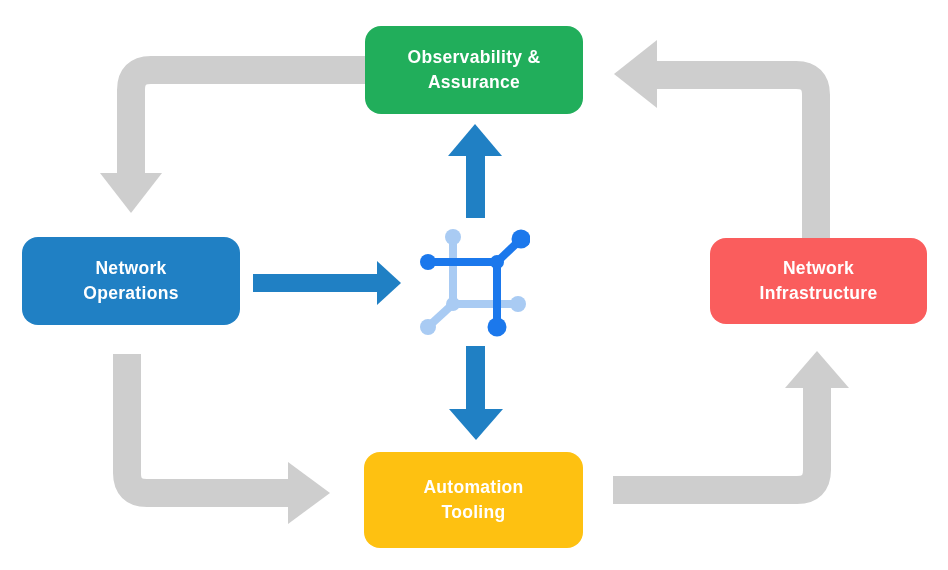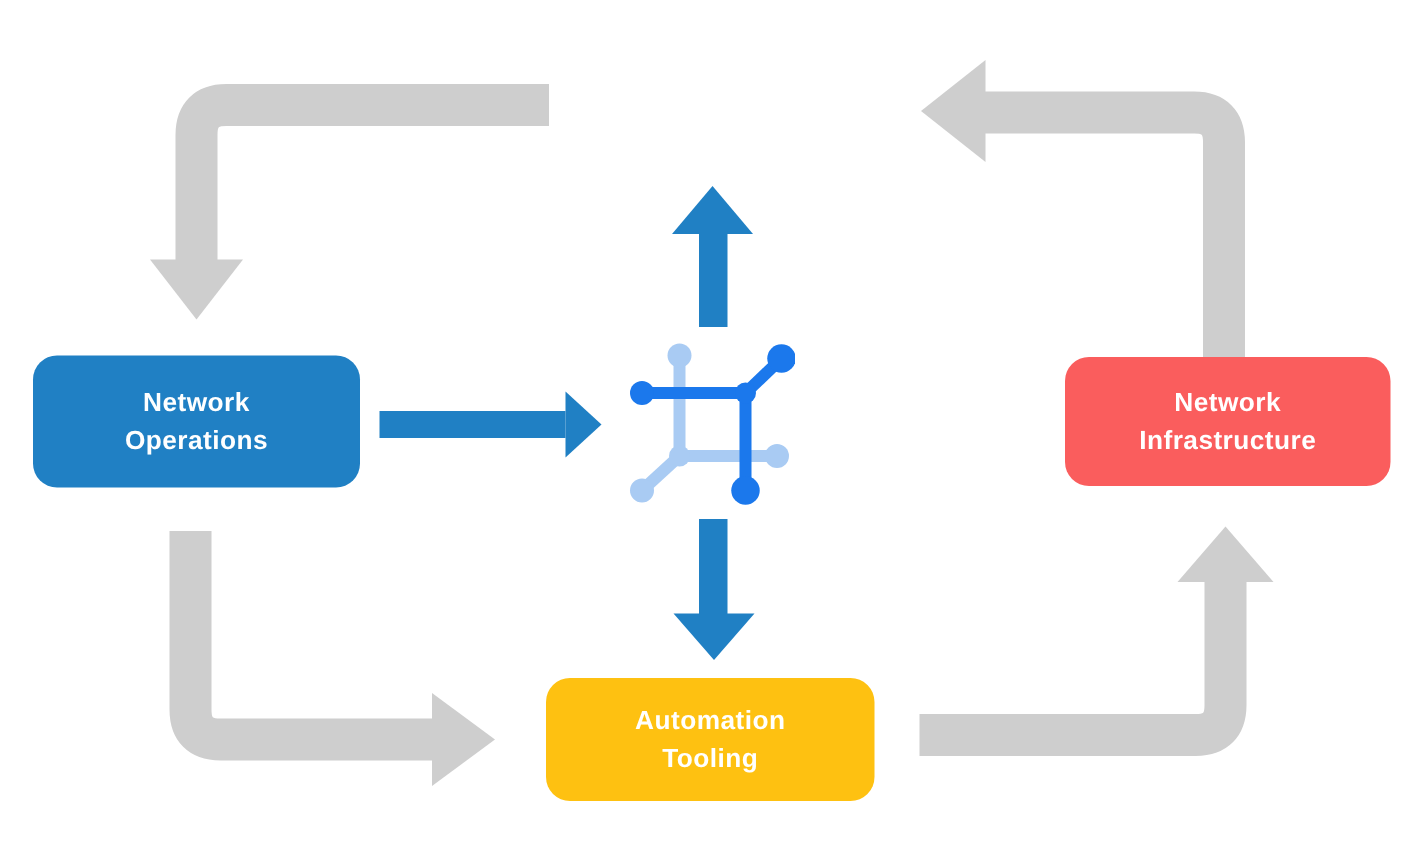--- a/index.html
+++ b/index.html
@@ -27,21 +27,21 @@
     color: #ffffff;
     font-size: 17.5px;
     font-weight: 600;
     line-height: 1.45;
     letter-spacing: 0.3px;
     white-space: pre-line;
   }
   .node-observability { left: 365px; top: 26px;  width: 218px; height: 88px; background: #21AE5B; }
   .node-operations    { left: 22px;  top: 237px; width: 218px; height: 88px; background: #2080C4; }
   .node-infrastructure{ left: 710px; top: 238px; width: 217px; height: 86px; background: #FA5D5D; }
-  .node-automation    { left: 364px; top: 452px; width: 219px; height: 82px; background: #FEC111; }
+  .node-automation    { left: 364px; top: 452px; width: 219px; height: 96px; background: #FEC111; }
   .center-icon {
     position: absolute;
     left: 415px; top: 225px;
     width: 115px; height: 115px;
   }
 </style>
 </head>
 <body>
 
 <div class="stage">
@@ -95,20 +95,24 @@
       <line x1="13" y1="37" x2="82" y2="37" stroke-width="8"></line>
       <line x1="82" y1="37" x2="105" y2="15" stroke-width="8"></line>
       <line x1="82" y1="37" x2="82" y2="102" stroke-width="8"></line>
       <circle cx="13" cy="37" r="8" stroke="none"></circle>
       <circle cx="106" cy="14" r="9.5" stroke="none"></circle>
       <circle cx="82" cy="102" r="9.5" stroke="none"></circle>
       <circle cx="82" cy="37" r="7" stroke="none"></circle>
     </g>
   </svg>
 
+  <div class="node node-observability">
+    <div class="node-label">Observability &amp;
+Assurance</div>
+  </div>
 
   <div class="node node-operations">
     <div class="node-label">Network
 Operations</div>
   </div>
 
   <div class="node node-infrastructure">
     <div class="node-label">Network
 Infrastructure</div>
   </div>

